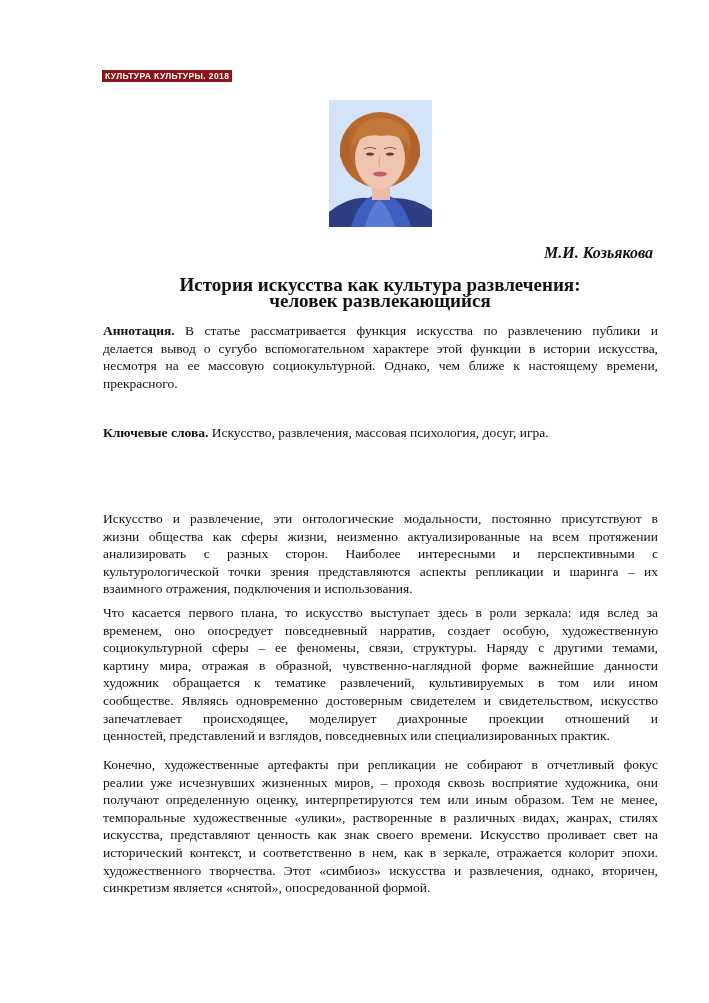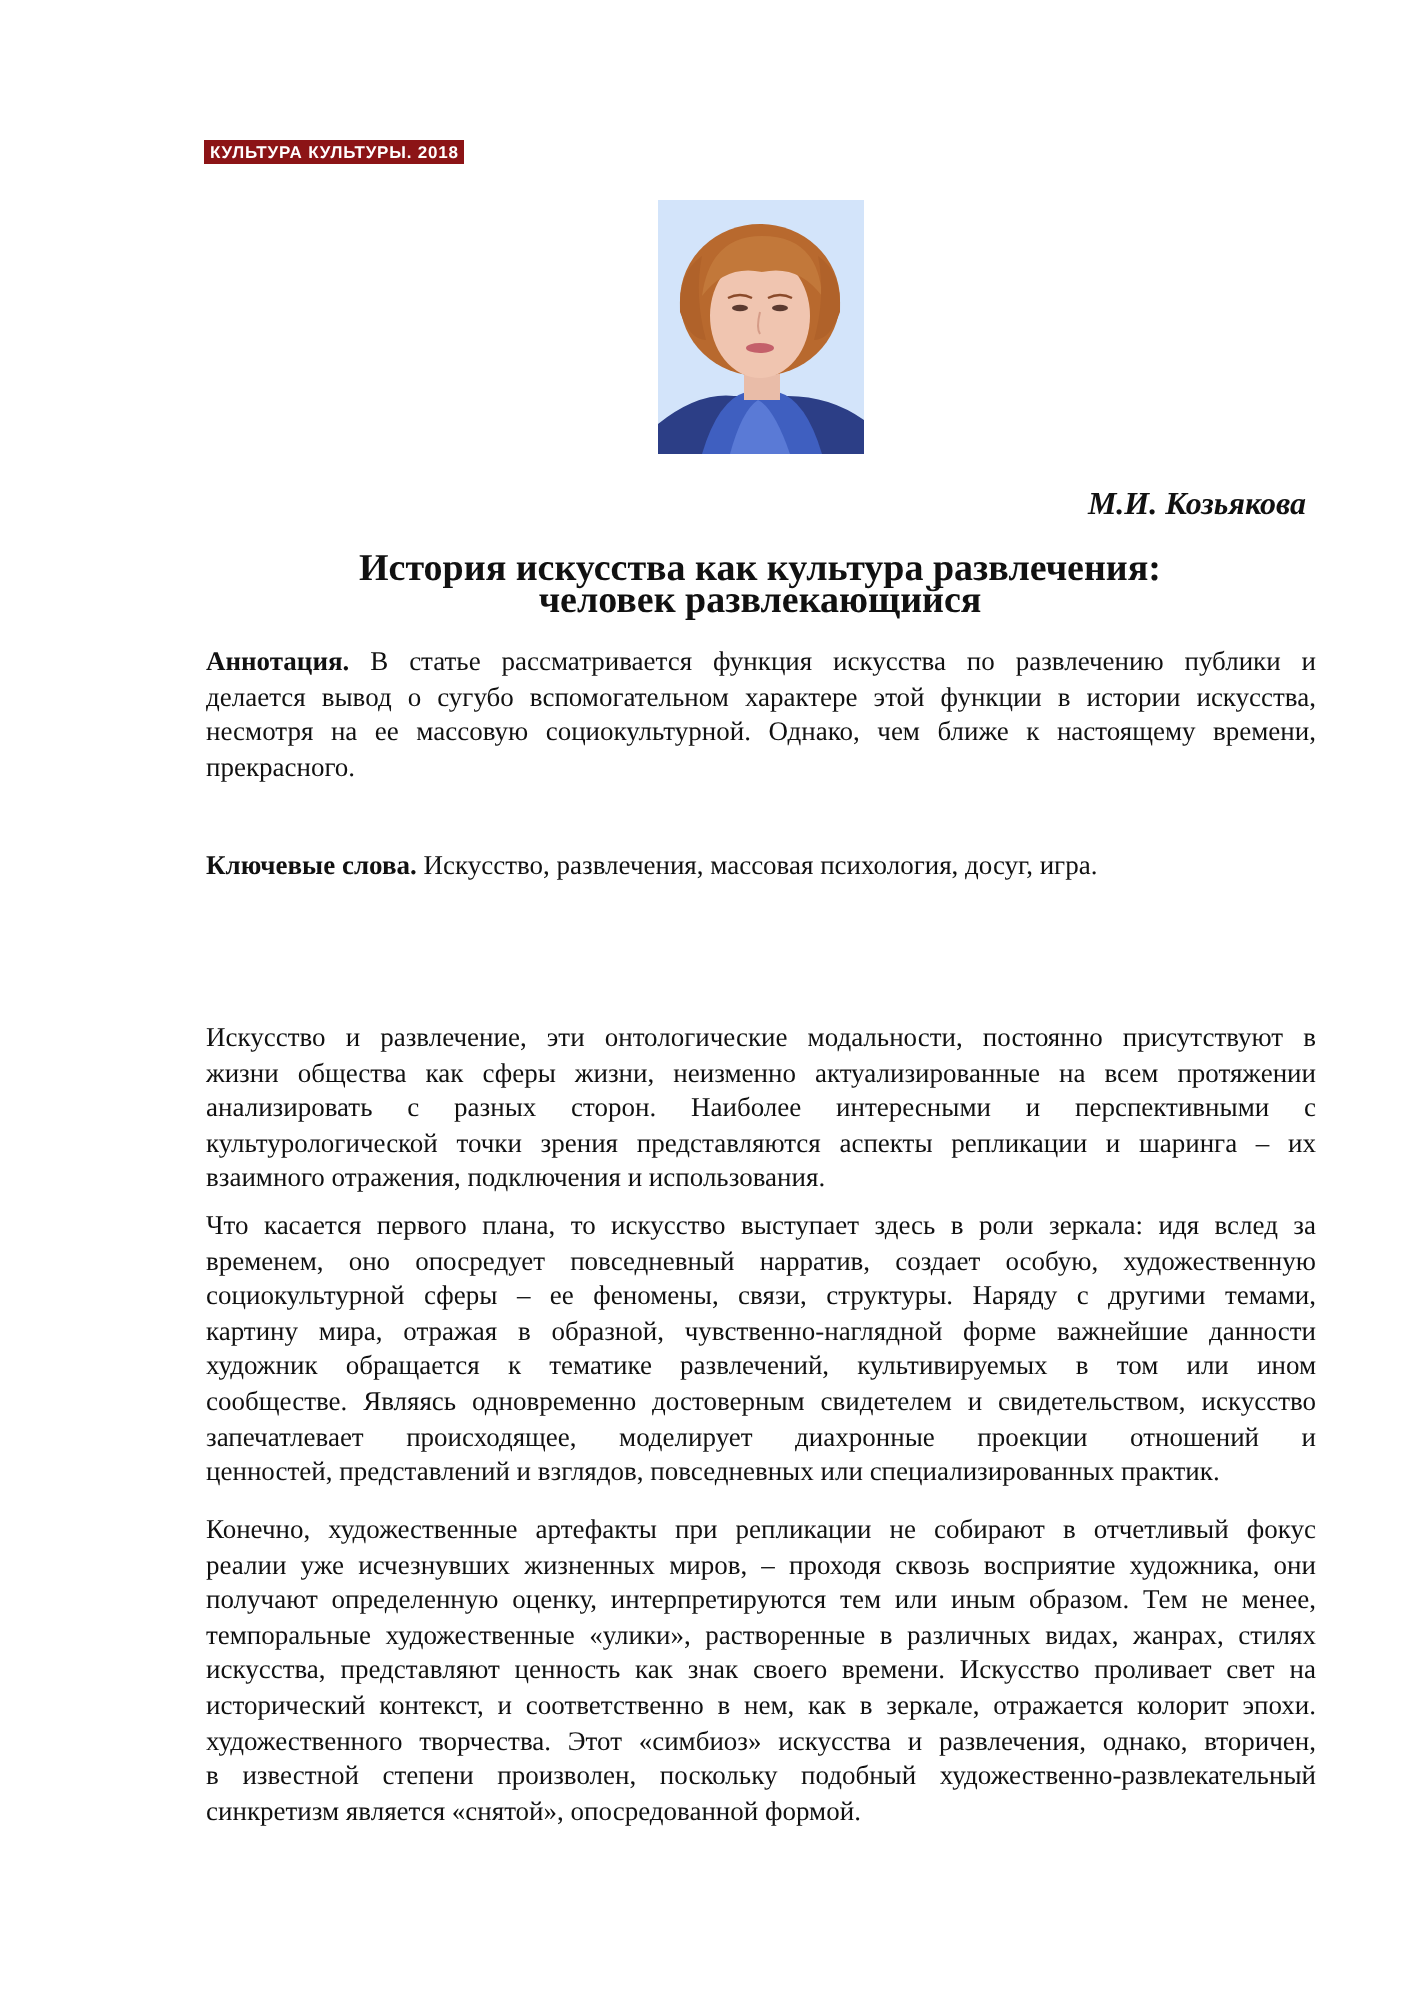--- a/index.html
+++ b/index.html
@@ -148,15 +148,14 @@
 </div>
 
 <div class="block" id="p3">
   <span class="line">Конечно, художественные артефакты при репликации не собирают в отчетливый фокус</span>
   <span class="line">реалии уже исчезнувших жизненных миров, – проходя сквозь восприятие художника, они</span>
   <span class="line">получают определенную оценку, интерпретируются тем или иным образом. Тем не менее,</span>
   <span class="line">темпоральные художественные «улики», растворенные в различных видах, жанрах, стилях</span>
   <span class="line">искусства, представляют ценность как знак своего времени. Искусство проливает свет на</span>
   <span class="line">исторический контекст, и соответственно в нем, как в зеркале, отражается колорит эпохи.</span>
   <span class="line">художественного творчества. Этот «симбиоз» искусства и развлечения, однако, вторичен,</span>
-  <span class="line">в известной степени произволен, поскольку подобный художественно-развлекательный</span>
   <span class="line last">синкретизм является «снятой», опосредованной формой.</span>
 </div>
 
 </body></html>

